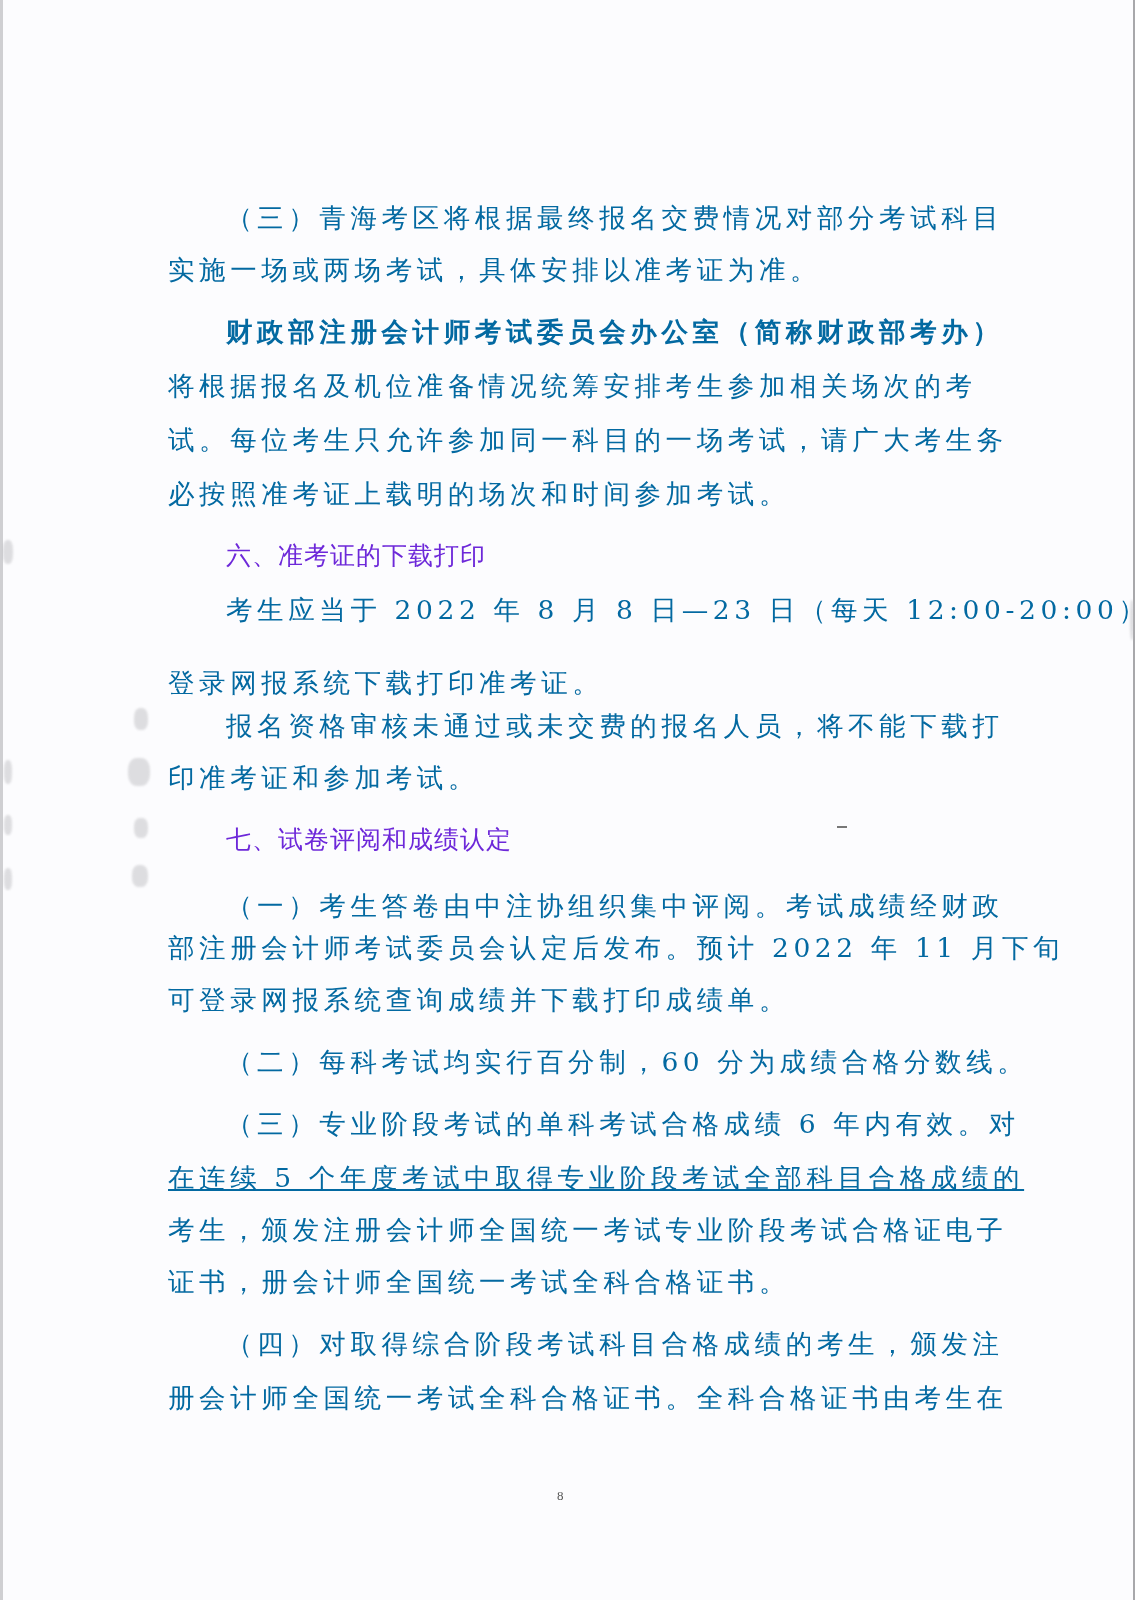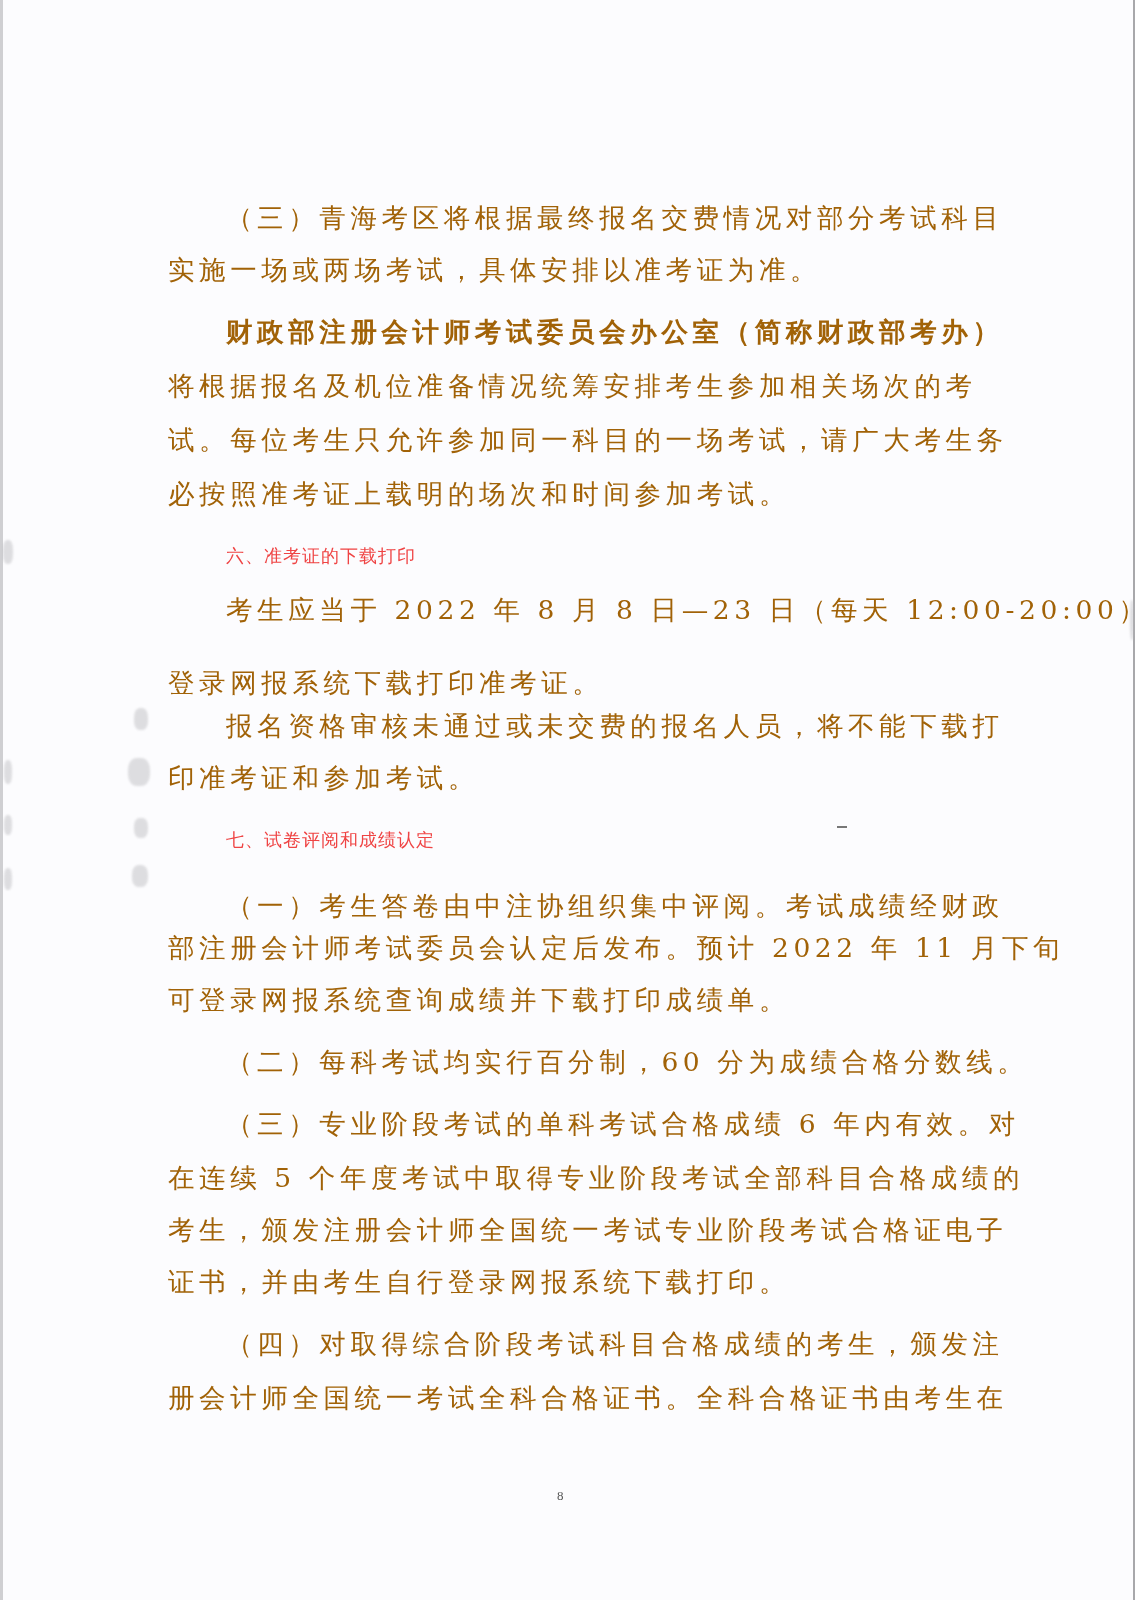--- a/index.html
+++ b/index.html
@@ -47,28 +47,28 @@
       width: 820px;
     }
     .line {
       position: absolute;
       left: 0;
       height: 36px;
       font-size: 26.5px;
       line-height: 36px;
       white-space: nowrap;
       letter-spacing: 4.6px;
-      color: #a16207;
+      color: #0369a1;
     }
     .indent { left: 58px; }
     .heading {
       font-family: "DejaVu Sans", "Liberation Sans", sans-serif;
-      font-size: 18px;
+      font-size: 25px;
       letter-spacing: 1px;
-      color: #ef4444;
+      color: #6d28d9;
     }
     .page-number {
       position: absolute;
       left: 557px;
       top: 1488px;
       font-size: 13px;
       color: #555;
       font-family: "Liberation Serif", serif;
     }
     .stray-dash {
@@ -118,22 +118,22 @@
 
     <div class="line indent heading" style="top:622px;">七、试卷评阅和成绩认定</div>
 
     <div class="line indent" style="top:676px;margin-top:12px;">（一）考生答卷由中注协组织集中评阅。考试成绩经财政</div>
     <div class="line" style="top:730px;">部注册会计师考试委员会认定后发布。预计 2022 年 11 月下旬</div>
     <div class="line" style="top:782px;">可登录网报系统查询成绩并下载打印成绩单。</div>
 
     <div class="line indent" style="top:844px;">（二）每科考试均实行百分制，60 分为成绩合格分数线。</div>
 
     <div class="line indent" style="top:906px;">（三）专业阶段考试的单科考试合格成绩 6 年内有效。对</div>
-    <div class="line" style="top:960px;">在连续 5 个年度考试中取得专业阶段考试全部科目合格成绩的</div>
+    <div class="line" style="top:960px;text-decoration:underline;">在连续 5 个年度考试中取得专业阶段考试全部科目合格成绩的</div>
     <div class="line" style="top:1012px;">考生，颁发注册会计师全国统一考试专业阶段考试合格证电子</div>
-    <div class="line" style="top:1064px;">证书，并由考生自行登录网报系统下载打印。</div>
+    <div class="line" style="top:1064px;">证书，册会计师全国统一考试全科合格证书。</div>
 
     <div class="line indent" style="top:1126px;">（四）对取得综合阶段考试科目合格成绩的考生，颁发注</div>
     <div class="line" style="top:1180px;">册会计师全国统一考试全科合格证书。全科合格证书由考生在</div>
   </div>
 
   <div class="page-number">8</div>
 </div>
 
 </body></html>

